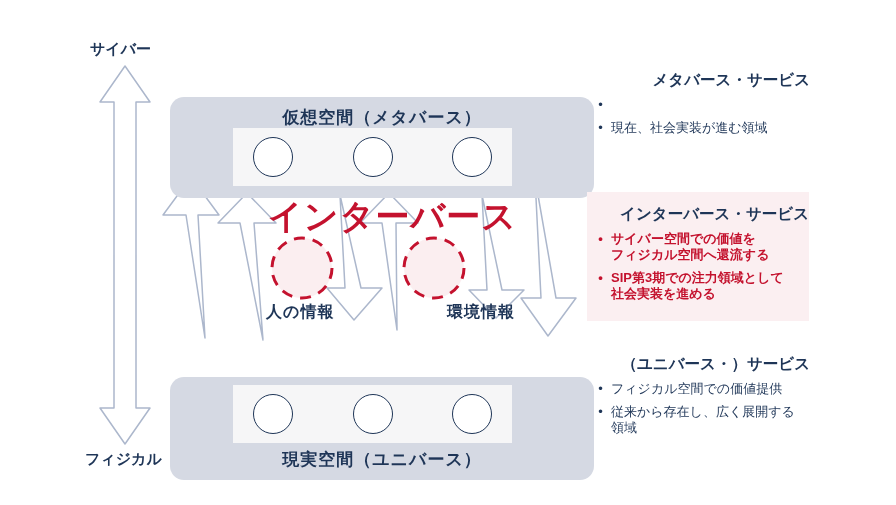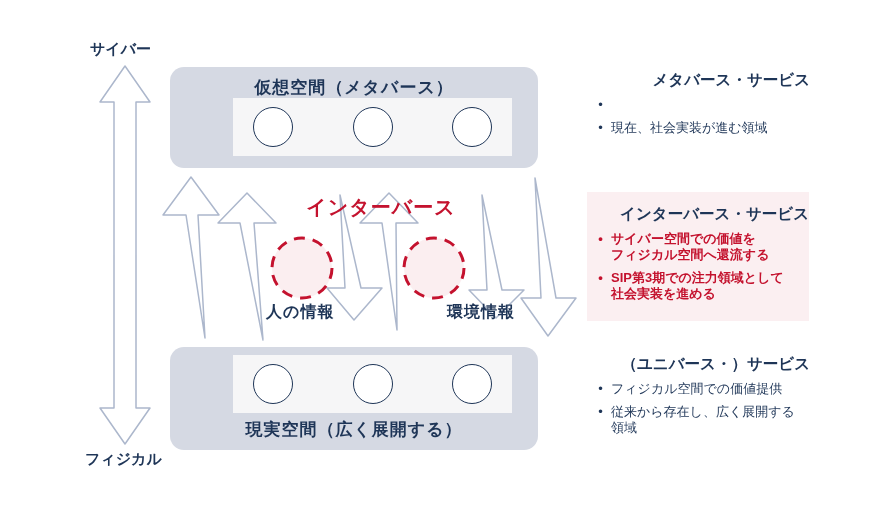--- a/index.html
+++ b/index.html
@@ -5,39 +5,39 @@
   html,body{margin:0;padding:0;background:#fff;}
   .card{
     position:relative;width:896px;height:505px;background:#ffffff;
     border-radius:14px;overflow:hidden;
     font-family:"Liberation Sans","DejaVu Sans",sans-serif;
     color:#1e3557;
   }
   .abs{position:absolute;}
   .axis-label{font-size:15px;font-weight:bold;color:#1e3557;}
   .space-box{
-    position:absolute;left:170px;width:368px;height:101px;
-    background:#d5d9e3;border-radius:14px;
+    position:absolute;left:170px;width:424px;height:101px;
+    background:#d5d9e3;border-radius:14px;margin-top:30px;
   }
   .space-box .strip{
     position:absolute;left:63px;width:279px;height:58px;background:#f6f6f7;
     display:flex;align-items:center;justify-content:space-between;
     padding:0 20px;box-sizing:border-box;
   }
   .node-circle{
     width:38px;height:38px;border-radius:50%;
     border:1.5px solid #1e3557;background:#ffffff;
   }
   .box-title{
     position:absolute;left:0;width:100%;text-align:center;
     font-size:17px;font-weight:bold;color:#1e3557;letter-spacing:1px;
   }
   .center-title{
     position:absolute;left:268px;top:194px;width:226px;text-align:center;
-    font-size:20px;font-weight:bold;color:#c4122e;letter-spacing:1px;
+    font-size:34px;font-weight:bold;color:#c4122e;letter-spacing:1px;
     white-space:nowrap;
   }
   .info-label{
     position:absolute;font-size:16px;font-weight:bold;color:#1e3557;
     white-space:nowrap;letter-spacing:1px;
   }
   .rp-title{
     position:absolute;width:222px;text-align:right;
     font-size:15.5px;font-weight:bold;color:#1e3557;white-space:nowrap;
   }
@@ -83,21 +83,21 @@
       <div class="node-circle"></div>
     </div>
   </div>
 
   <div class="space-box" style="top:347px;height:103px;">
     <div class="strip" style="top:8px;">
       <div class="node-circle"></div>
       <div class="node-circle"></div>
       <div class="node-circle"></div>
     </div>
-    <div class="box-title" style="top:71px;">現実空間（広く展開する）</div>
+    <div class="box-title" style="top:71px;">現実空間（ユニバース）</div>
   </div>
 
   <div class="center-title">インターバース</div>
 
   <svg class="abs" style="left:268px;top:234px;" width="200" height="68" viewBox="0 0 200 68">
     <circle cx="34" cy="34" r="30" fill="#fbeef0" stroke="#c4122e" stroke-width="3" stroke-dasharray="11 8"></circle>
     <circle cx="166" cy="34" r="30" fill="#fbeef0" stroke="#c4122e" stroke-width="3" stroke-dasharray="11 8"></circle>
   </svg>
   <div class="info-label" style="left:266px;top:302px;">人の情報</div>
   <div class="info-label" style="left:403px;top:302px;margin-left:44px;">環境情報</div>

